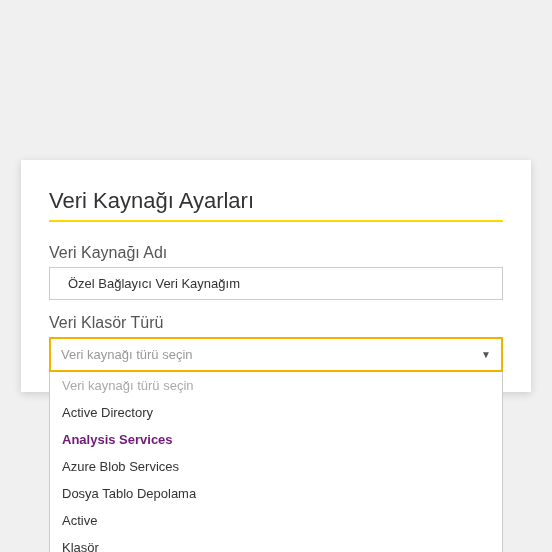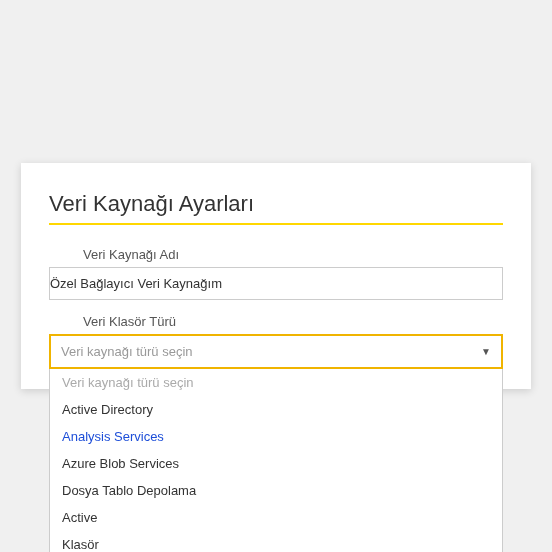--- a/index.html
+++ b/index.html
@@ -28,29 +28,28 @@
       color: #333;
       margin-bottom: 6px;
     }
     .title-underline {
       height: 2px;
       background: #ffd700;
       width: 100%;
       margin-bottom: 22px;
     }
     .field-label {
-      font-size: 13px;
+      font-size: 16px;
       color: #555;
       margin-bottom: 5px;
-      margin-left: 34px;
     }
     .text-input {
       width: 100%;
       border: 1px solid #ccc;
-      padding: 8px 0;
+      padding: 8px 18px;
       font-size: 13px;
       color: #333;
       outline: none;
       margin-bottom: 14px;
       background: #fff;
     }
     .dropdown-wrapper {
       position: relative;
       width: 100%;
     }
@@ -95,22 +94,22 @@
       padding: 6px 12px;
       font-size: 13px;
       color: #333;
       cursor: pointer;
       white-space: nowrap;
     }
     .dropdown-item.placeholder {
       color: #aaa;
     }
     .dropdown-item.bold {
-      font-weight: 400;
-      color: #1d4ed8;
+      font-weight: 700;
+      color: #701a75;
     }
   </style>
 </head>
 <body>
 
 <div class="panel">
   <div class="panel-title">Veri Kaynağı Ayarları</div>
   <div class="title-underline"></div>
 
   <div class="field-label">Veri Kaynağı Adı</div>

